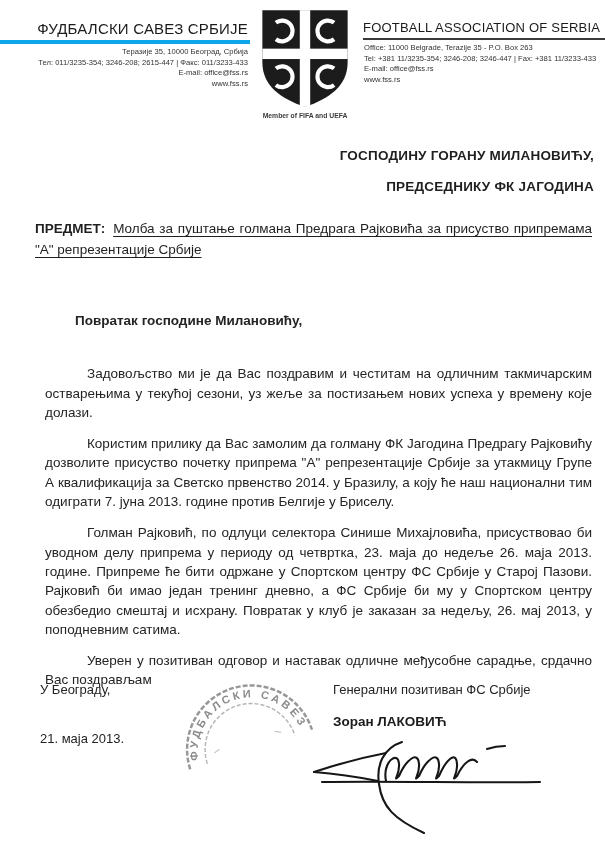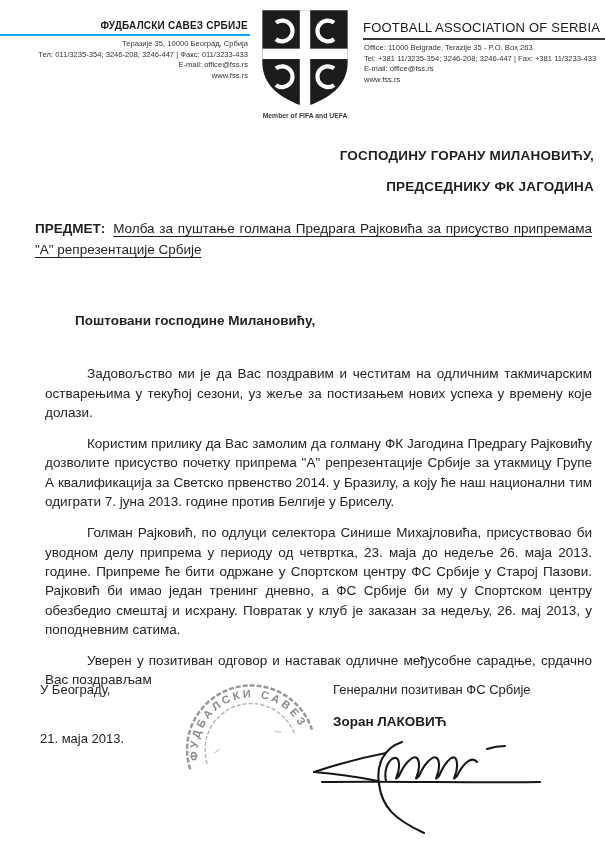--- a/index.html
+++ b/index.html
@@ -8,22 +8,22 @@
     width:605px;height:856px;
     background:#ffffff;
     font-family:"Liberation Sans",sans-serif;
     color:#222;
     overflow:hidden;
     box-shadow:0 0 4px rgba(0,0,0,.25);
   }
   
   .hdr-left{position:absolute;left:0;top:20px;width:250px;text-align:right;}
   .hdr-left .org-title{
-    font-size:10px;font-weight:bold;color:#1b1b1b;letter-spacing:.2px;
-    padding:0 2px 3px 0;border-bottom:2px solid #0ea5e9;
+    font-size:15px;font-weight:normal;color:#1b1b1b;letter-spacing:.2px;
+    padding:0 2px 3px 0;border-bottom:4px solid #0ea5e9;
   }
   .hdr-lines{margin-top:3px;font-size:7.6px;line-height:10.5px;color:#333;padding-right:2px;}
   .hdr-right{position:absolute;left:363px;top:20px;width:242px;text-align:left;}
   .hdr-right .org-title{
     font-size:13px;font-weight:normal;color:#1b1b1b;letter-spacing:.2px;
     padding:0 0 3px 0;border-bottom:2px solid #3a3a3a;
   }
   .hdr-right .hdr-lines{padding-right:0;padding-left:1px;}
   .logo{position:absolute;left:252px;top:6px;width:106px;height:104px;}
   .logo-caption{
@@ -62,21 +62,21 @@
 </style>
 </head>
 <body>
 
 <div class="page">
 
   <div class="hdr-left">
     <div class="org-title">ФУДБАЛСКИ САВЕЗ СРБИЈЕ</div>
     <div class="hdr-lines">
       <div>Теразије 35, 10000 Београд, Србија</div>
-      <div>Тел: 011/3235-354; 3246-208; 3246-447 | Факс: 011/3233-433</div>
+      <div>Тел: 011/3235-354; 3246-208; 2615-447 | Факс: 011/3233-433</div>
       <div>E-mail: office@fss.rs</div>
       <div>www.fss.rs</div>
     </div>
   </div>
 
   <div class="logo">
     <svg viewBox="0 0 100 100" width="106" height="104" aria-hidden="true">
       <path d="M9,4 L91,4 L91,54 C91,77 73,89 50,97 C27,89 9,77 9,54 Z" fill="#1c1c1c"></path>
       <rect x="45" y="4" width="10" height="93" fill="#ffffff"></rect>
       <rect x="9" y="41" width="82" height="10" fill="#ffffff"></rect>
@@ -101,21 +101,21 @@
   <div class="recipient">
     <div>ГОСПОДИНУ ГОРАНУ МИЛАНОВИЋУ,</div>
     <div>ПРЕДСЕДНИКУ ФК ЈАГОДИНА</div>
   </div>
 
   <div class="subject">
     <span class="subject-label">ПРЕДМЕТ:</span><span class="subject-text">Молба за пуштање голмана Предрага Рајковића за присуство припремама "А" репрезентације Србије</span>
   </div>
 
   <div class="body">
-    <p class="salutation">Поштовани господине Милановићу,</p>
+    <p class="salutation">Повратак господине Милановићу,</p>
     <p class="para">Задовољство ми је да Вас поздравим и честитам на одличним такмичарским остварењима у текућој сезони, уз жеље за постизањем нових успеха у времену које долази.</p>
     <p class="para">Користим прилику да Вас замолим да голману ФК Јагодина Предрагу Рајковићу дозволите присуство почетку припрема "А" репрезентације Србије за утакмицу Групе А квалификација за Светско првенство 2014. у Бразилу, а коју ће наш национални тим одиграти 7. јуна 2013. године против Белгије у Бриселу.</p>
     <p class="para">Голман Рајковић, по одлуци селектора Синише Михајловића, присуствовао би уводном делу припрема у периоду од четвртка, 23. маја до недеље 26. маја 2013. године. Припреме ће бити одржане у Спортском центру ФС Србије у Старој Пазови. Рајковић би имао један тренинг дневно, а ФС Србије би му у Спортском центру обезбедио смештај и исхрану. Повратак у клуб је заказан за недељу, 26. мај 2013, у поподневним сатима.</p>
     <p class="para">Уверен у позитиван одговор и наставак одличне међусобне сарадње, срдачно Вас поздрављам</p>
   </div>
 
   <div class="place">У Београду,</div>
   <div class="date">21. маја 2013.</div>
 
   <div class="stamp">

